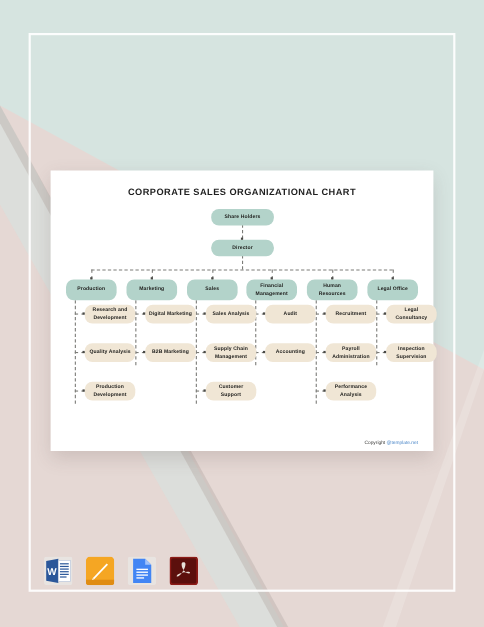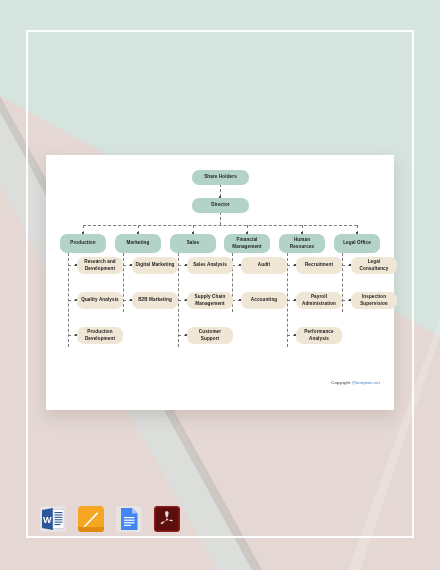--- a/index.html
+++ b/index.html
@@ -105,20 +105,21 @@
   <path d="M0 96 L0 570 L440 570 L440 336 Z" fill="#e5d8d4"></path>
   <path d="M0 96 L258 570 L218 570 L0 186 Z" fill="#d6e4e0" opacity="0.55"></path>
   <path d="M0 96 L262 570 L252 570 L0 112 Z" fill="#b9b0ab" opacity="0.45"></path>
   <path d="M440 336 L360 570 L348 570 L440 318 Z" fill="#ffffff" opacity="0.18"></path>
 </svg>
 
 <div class="white-frame"></div>
 
 <div class="doc-card">
 
+  <div class="doc-title">CORPORATE SALES ORGANIZATIONAL CHART</div>
 
   <div class="chart">
 
     <div class="line vline" style="left:164px; top:15px;  height:13px;"></div>
     <div class="dot" style="left:163px; top:27px;"></div>
     <div class="line vline" style="left:164px; top:43px;  height:13px;"></div>
 
     <div class="line hline" style="left:27px;  top:56px;  width:274px;"></div>
 
     <div class="line vline" style="left:27px;  top:56px;  height:9px;"></div>

